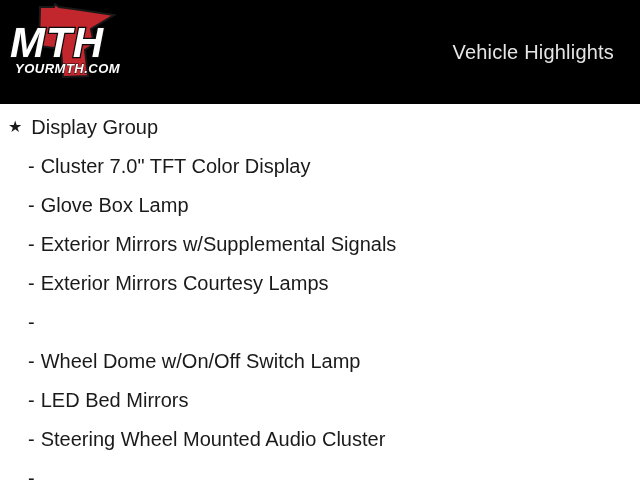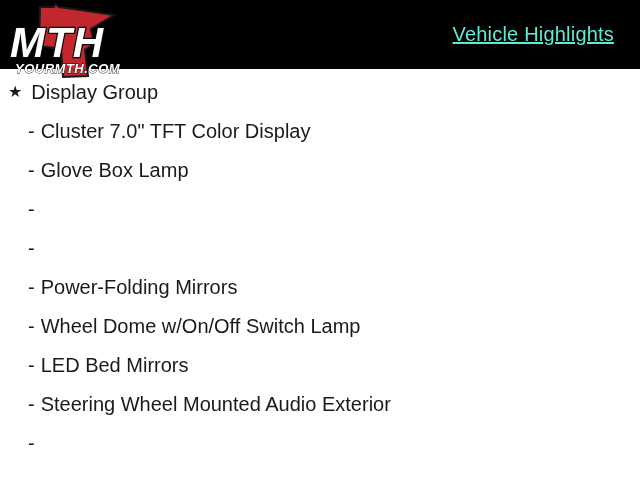--- a/index.html
+++ b/index.html
@@ -7,33 +7,32 @@
     width: 640px;
     height: 480px;
     background: #ffffff;
     overflow: hidden;
     font-family: "Liberation Sans", "DejaVu Sans", sans-serif;
   }
 
   
   .header {
     position: relative;
-    height: 69px;
+    height: 104px;
     background: #000000;
     box-sizing: border-box;
     display: flex;
     align-items: center;
     justify-content: flex-end;
     padding-right: 26px;
   }
   .header-title {
-    color: #5eead4;
+    color: #e5e5e5;
     font-size: 20px;
     letter-spacing: 0.2px;
-    text-decoration: underline;
   }
   .logo {
     position: absolute;
     left: 8px;
     top: 3px;
     width: 112px;
     height: 77px;
   }
   .logo text {
     font-family: "Liberation Sans", "DejaVu Sans", sans-serif;
@@ -82,36 +81,37 @@
   <div class="row item-row">
     <span class="dash">-</span>
     <span>Cluster 7.0" TFT Color Display</span>
   </div>
   <div class="row item-row">
     <span class="dash">-</span>
     <span>Glove Box Lamp</span>
   </div>
   <div class="row item-row">
     <span class="dash">-</span>
+    <span>Exterior Mirrors w/Supplemental Signals</span>
   </div>
   <div class="row item-row">
     <span class="dash">-</span>
+    <span>Exterior Mirrors Courtesy Lamps</span>
   </div>
   <div class="row item-row">
     <span class="dash">-</span>
-    <span>Power-Folding Mirrors</span>
   </div>
   <div class="row item-row">
     <span class="dash">-</span>
     <span>Wheel Dome w/On/Off Switch Lamp</span>
   </div>
   <div class="row item-row">
     <span class="dash">-</span>
     <span>LED Bed Mirrors</span>
   </div>
   <div class="row item-row">
     <span class="dash">-</span>
-    <span>Steering Wheel Mounted Audio Exterior</span>
+    <span>Steering Wheel Mounted Audio Cluster</span>
   </div>
   <div class="row item-row">
     <span class="dash">-</span>
   </div>
 </div>
 
 </body></html>

